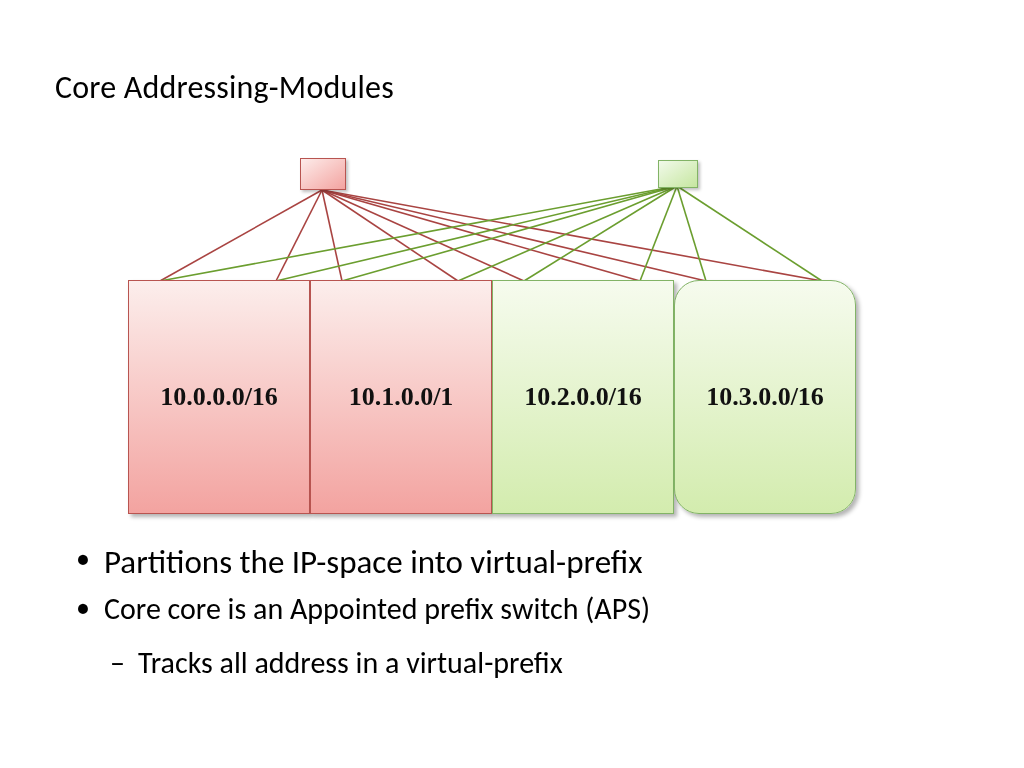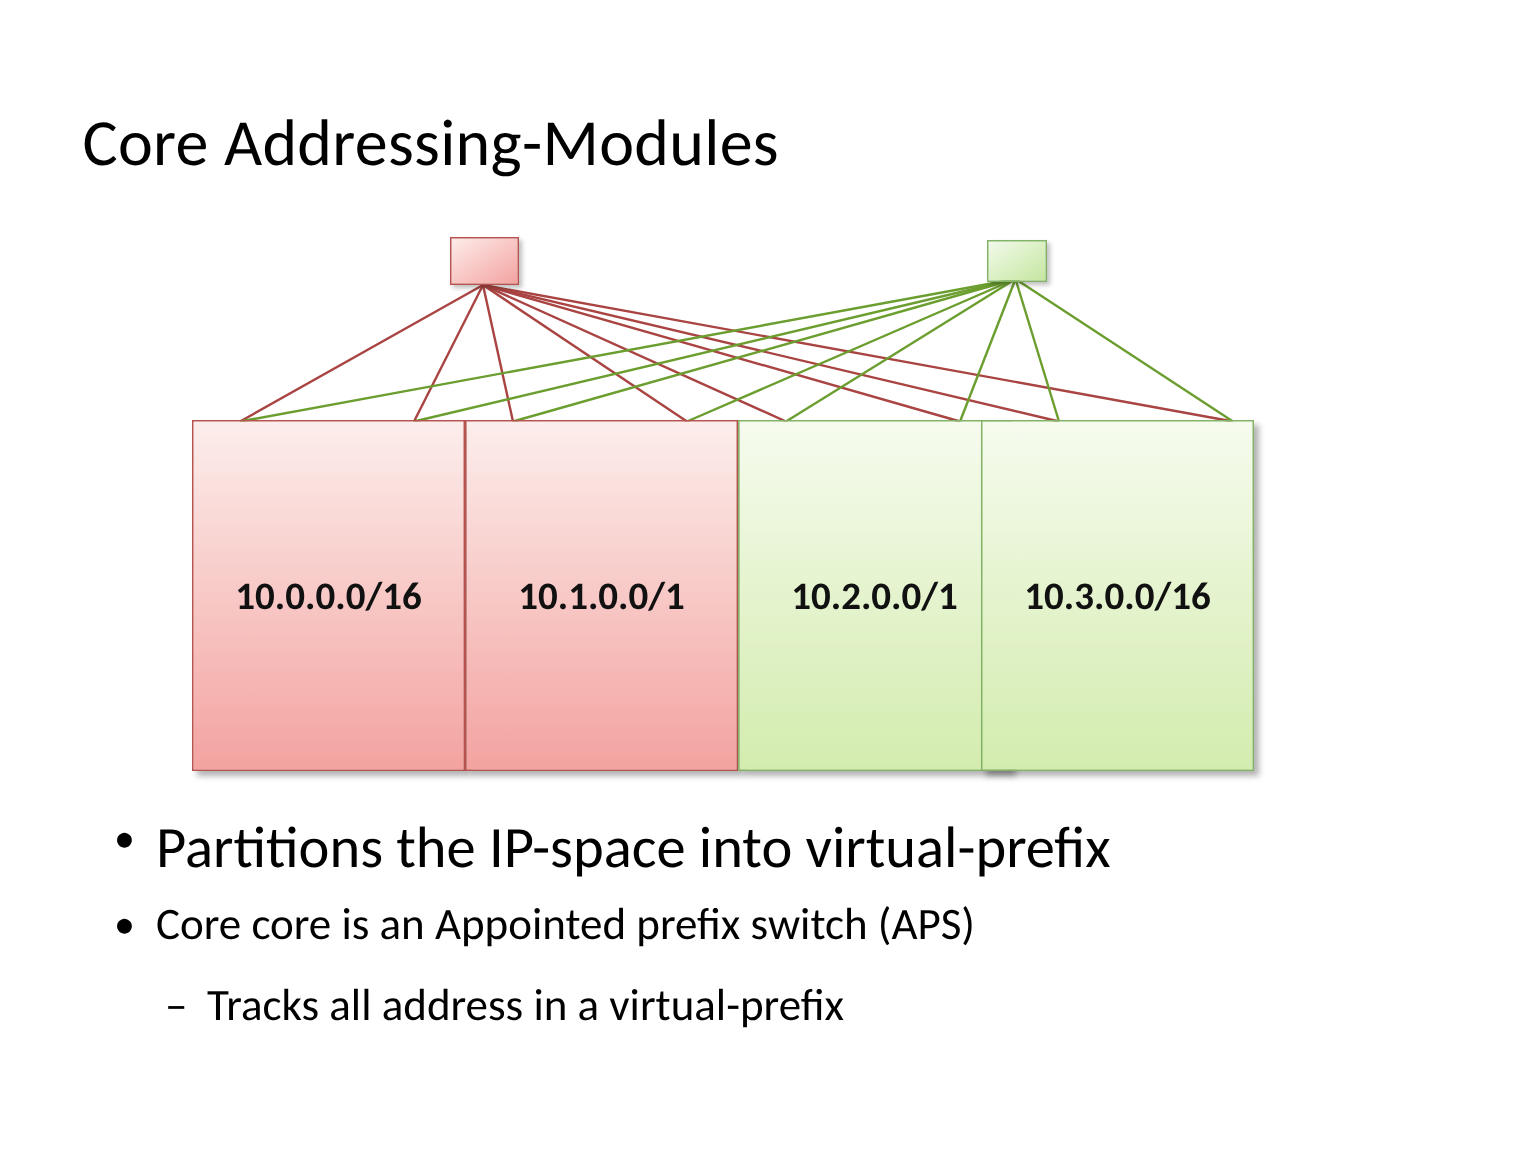--- a/index.html
+++ b/index.html
@@ -14,30 +14,31 @@
   }
   .slide {
     position: relative;
     width: 1024px;
     height: 768px;
   }
   .title {
     position: absolute;
     left: 55px;
     top: 68px;
-    font-size: 44px;
+    font-size: 32px;
     font-weight: 400;
     letter-spacing: 0.2px;
   }
   .diagram {
     position: absolute;
     left: 0;
     top: 150px;
     width: 824px;
     height: 370px;
+    font-family: Liberation Serif, serif;
   }
   .diagram svg {
     position: absolute;
     left: 0;
     top: 0;
   }
   .top-node {
     position: absolute;
     border: 1.5px solid;
     box-shadow: 2px 2px 3px rgba(0,0,0,0.25);
@@ -84,23 +85,24 @@
     left: 310px;
     background: linear-gradient(to bottom, #fceeec, #f3a3a0);
     border-color: #b85450;
   }
   .b2 {
     left: 492px;
     background: linear-gradient(to bottom, #f6fbee, #d3ecae);
     border-color: #82b366;
   }
   .b3 {
-    left: 654px;
+    left: 674px;
     background: linear-gradient(to bottom, #f6fbee, #d3ecae);
     border-color: #82b366;
+    border-radius: 25px;
   }
   .bullets {
     position: absolute;
     left: 70px;
     top: 540px;
     width: 880px;
     font-size: 30px;
     line-height: 1.35;
   }
   .bul {
@@ -109,21 +111,21 @@
     margin-bottom: 4px;
   }
   .bul::before {
     content: "•";
     position: absolute;
     left: 6px;
     top: 0;
     font-size: 28px;
   }
   .bul.big {
-    font-size: 39px;
+    font-size: 33px;
   }
   .sub {
     position: relative;
     padding-left: 68px;
     font-size: 30px;
     margin-top: 14px;
   }
   .sub::before {
     content: "–";
     position: absolute;
@@ -167,21 +169,21 @@
     <div class="top-node top-red"></div>
     <div class="top-node top-green"></div>
 
     <div class="block b0">
       <span class="block-label">10.0.0.0/16</span>
     </div>
     <div class="block b1">
       <span class="block-label">10.1.0.0/1</span>
     </div>
     <div class="block b2">
-      <span class="block-label">10.2.0.0/1</span>
+      <span class="block-label">10.2.0.0/16</span>
     </div>
     <div class="block b3">
       <span class="block-label">10.3.0.0/16</span>
     </div>
   </div>
 
   <div class="bullets">
     <div class="bul big">Partitions the IP-space into virtual-prefix</div>
     <div class="bul">Core core is an Appointed prefix switch (APS)</div>
     <div class="sub">Tracks all address in a virtual-prefix</div>

